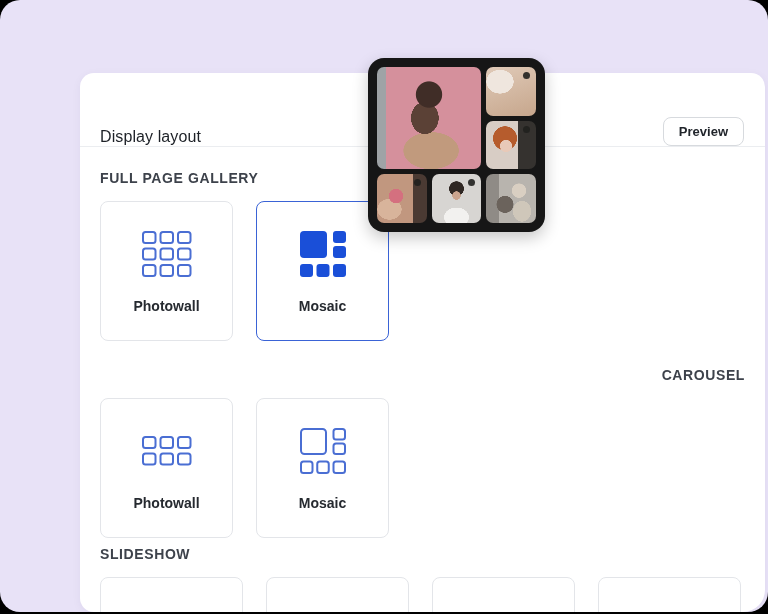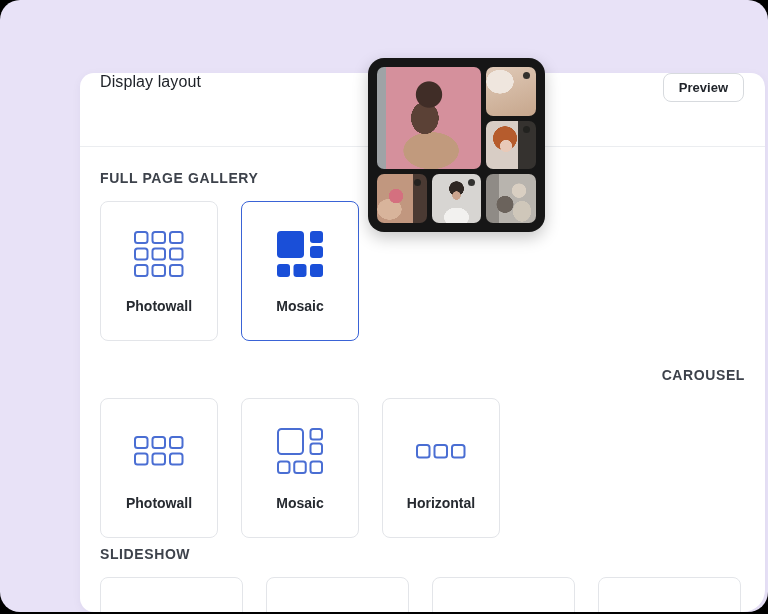--- a/index.html
+++ b/index.html
@@ -14,41 +14,41 @@
   }
   
   .panel{
     position:absolute;left:80px;top:73px;width:685px;height:539px;
     background:#ffffff;border-radius:14px 14px 22px 14px;
     box-shadow:0 2px 10px rgba(30,20,70,0.05);
     overflow:hidden;z-index:1;
   }
   .panel-header{
     height:74px;border-bottom:1px solid #ebedf0;
-    display:flex;align-items:flex-start;justify-content:space-between;
+    display:flex;align-items:flex-end;justify-content:space-between;
     padding:0 21px 0 20px;box-sizing:border-box;
   }
   .panel-title{font-size:16px;font-weight:500;color:#1d2127;letter-spacing:.1px;}
   .preview-btn{
     background:#fff;border:1px solid #d7dade;border-radius:8px;
     height:29px;padding:0 15px;font-family:inherit;
     font-size:13px;font-weight:600;color:#21252b;cursor:pointer;
     display:flex;align-items:center;
   }
   .panel-body{padding:0 20px;}
   .section-label{
     font-size:14px;font-weight:700;letter-spacing:.6px;color:#3d424b;
     text-transform:uppercase;
   }
   .sl-1{margin-top:23px;}
   .sl-2{margin-top:26px;text-align:right;}
   .sl-3{margin-top:8px;}
   .card-row{display:flex;gap:23px;margin-top:15px;}
   .option-card{
-    width:118px;height:140px;box-sizing:border-box;
+    width:133px;height:140px;box-sizing:border-box;
     background:#fff;border:1px solid #e3e5e9;border-radius:8px;
     display:flex;flex-direction:column;align-items:center;justify-content:flex-start;
     padding-top:28px;cursor:pointer;
   }
   .option-card.selected{border:1.5px solid #3a63d6;}
   .icon-box{height:48px;display:flex;align-items:center;justify-content:center;}
   .option-label{margin-top:20px;font-size:14px;font-weight:700;color:#262a30;}
   .stub-card{width:143px;height:60px;box-sizing:border-box;background:#fff;
     border:1px solid #e3e5e9;border-radius:8px;cursor:pointer;}
   
@@ -183,30 +183,20 @@
               <rect x="33.5" y="1" width="11.5" height="10.5" rx="2.5"></rect>
               <rect x="33.5" y="15.5" width="11.5" height="10.5" rx="2.5"></rect>
               <rect x="1" y="33.5" width="11.5" height="11.5" rx="2.5"></rect>
               <rect x="17.25" y="33.5" width="11.5" height="11.5" rx="2.5"></rect>
               <rect x="33.5" y="33.5" width="11.5" height="11.5" rx="2.5"></rect>
             </svg>
           </div>
           <div class="option-label">Mosaic</div>
         </div>
 
-        <div class="option-card">
-          <div class="icon-box">
-            <svg width="50" height="15" viewBox="0 0 50 15" fill="none" stroke="#4a6ed3" stroke-width="2">
-              <rect x="1" y="1" width="12.5" height="12.5" rx="2.5"></rect>
-                <rect x="18.5" y="1" width="12.5" height="12.5" rx="2.5"></rect>
-                <rect x="36" y="1" width="12.5" height="12.5" rx="2.5"></rect>
-            </svg>
-          </div>
-          <div class="option-label">Horizontal</div>
-        </div>
 
 
       </div>
 
       <div class="section-label sl-3">SLIDESHOW</div>
       <div class="card-row">
         <div class="stub-card"></div>
         <div class="stub-card"></div>
         <div class="stub-card"></div>
         <div class="stub-card"></div>

